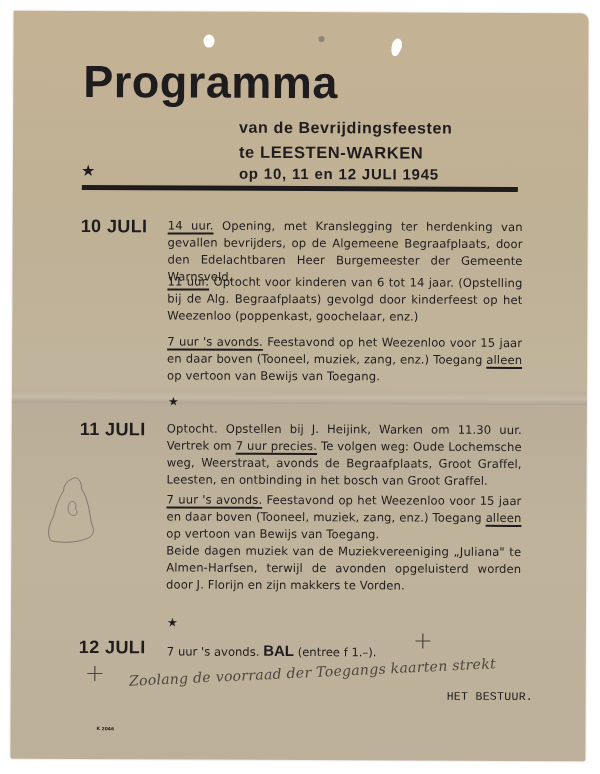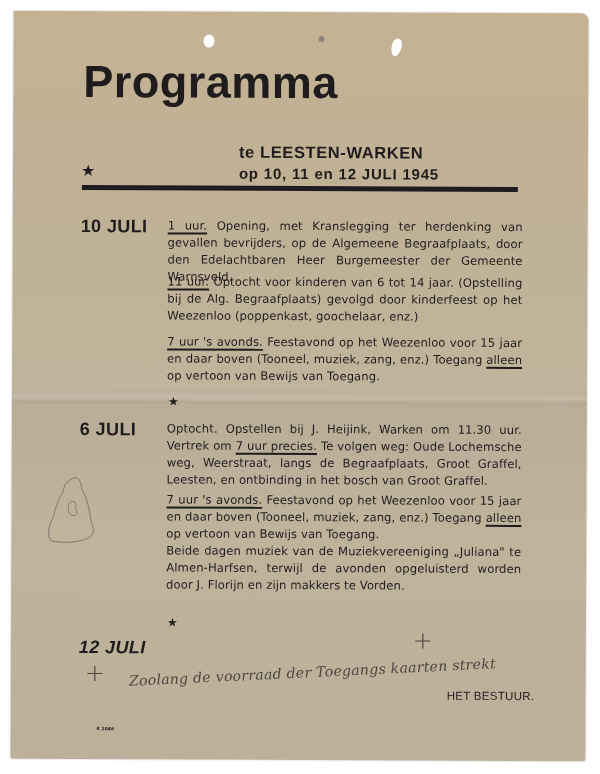--- a/index.html
+++ b/index.html
@@ -28,67 +28,73 @@
     .rule { position: absolute; left: 69px; top: 174px; width: 436px; height: 5px; background: #1e1c1d; }
 
     .day { position: absolute; left: 68px; font-family: "Liberation Sans", sans-serif; font-weight: 700; font-size: 18px; letter-spacing: 0.4px; }
     .para { position: absolute; left: 155px; width: 355px; font-family: "DejaVu Sans", sans-serif; font-size: 11.6px; line-height: 17px; text-align: justify; letter-spacing: 0.1px; }
     .ul { text-decoration: underline; text-decoration-thickness: 1.5px; text-underline-offset: 3px; }
     .star-sep { position: absolute; left: 156px; font-size: 12px; }
     .bal-line { position: absolute; left: 156px; top: 630px; font-size: 11.6px; }
     .bal-line .bal { font-family: "Liberation Sans", sans-serif; font-weight: 700; font-size: 15px; }
     .hand { position: absolute; left: 118px; top: 652px; font-family: "DejaVu Serif", serif; font-style: italic; font-size: 14px; color: #4a4540; transform: rotate(-3deg); letter-spacing: 0.3px; }
     .hand-cross { position: absolute; font-size: 24px; color: #4a4540; font-family: "DejaVu Sans", sans-serif; font-weight: 200; }
-    .sign { position: absolute; left: 436px; top: 677px; font-family: Liberation Sans, sans-serif; font-size: 11.5px; letter-spacing: 0.3px; }
+    .sign { position: absolute; left: 436px; top: 677px; font-family: Liberation Mono, monospace; font-size: 11.5px; letter-spacing: 0.3px; }
     .code { position: absolute; left: 86px; top: 715px; font-size: 4.5px; font-weight: 700; }
     .sketch { position: absolute; left: 30px; top: 460px; width: 60px; height: 80px; }
   </style>
 </head>
 <body>
 
 <div class="paper">
   <div class="fold"></div>
   <div class="hole hole1"></div>
   <div class="hole hole2"></div>
   <div class="speck"></div>
 
   <div class="title ink">Programma</div>
+  <div class="sub sub1 ink">van de Bevrijdingsfeesten</div>
   <div class="sub sub2 ink">te LEESTEN-WARKEN</div>
   <div class="sub sub3 ink">op 10, 11 en 12 JULI 1945</div>
   <div class="star-head ink">★</div>
   <div class="rule"></div>
 
   <div class="day ink" style="top:205px;">10 JULI</div>
   <div class="para ink" style="top:206px;">
-    <span class="ul">1 uur.</span><span> Opening, met Kranslegging ter herdenking van gevallen bevrijders, op de Algemeene Begraafplaats, door den Edelachtbaren Heer Burgemeester der Gemeente Warnsveld.</span>
+    <span class="ul">14 uur.</span><span> Opening, met Kranslegging ter herdenking van gevallen bevrijders, op de Algemeene Begraafplaats, door den Edelachtbaren Heer Burgemeester der Gemeente Warnsveld.</span>
   </div>
   <div class="para ink" style="top:262px;">
     <span class="ul">11 uur.</span><span> Optocht voor kinderen van 6 tot 14 jaar. (Opstelling bij de Alg. Begraafplaats) gevolgd door kinderfeest op het Weezenloo (poppenkast, goochelaar, enz.)</span>
   </div>
   <div class="para ink" style="top:322px;">
     <span class="ul">7 uur 's avonds.</span><span> Feestavond op het Weezenloo voor 15 jaar en daar boven (Tooneel, muziek, zang, enz.) Toegang </span><span class="ul">alleen</span><span> op vertoon van Bewijs van Toegang.</span>
   </div>
   <div class="star-sep ink" style="top:383px;">★</div>
 
-  <div class="day ink" style="top:408px;">6 JULI</div>
+  <div class="day ink" style="top:408px;">11 JULI</div>
   <div class="para ink" style="top:409px;">
-    <span>Optocht. Opstellen bij J. Heijink, Warken om 11.30 uur. Vertrek om </span><span class="ul">7 uur precies.</span><span> Te volgen weg: Oude Lochemsche weg, Weerstraat, langs de Begraafplaats, Groot Graffel, Leesten, en ontbinding in het bosch van Groot Graffel.</span>
+    <span>Optocht. Opstellen bij J. Heijink, Warken om 11.30 uur. Vertrek om </span><span class="ul">7 uur precies.</span><span> Te volgen weg: Oude Lochemsche weg, Weerstraat, avonds de Begraafplaats, Groot Graffel, Leesten, en ontbinding in het bosch van Groot Graffel.</span>
   </div>
   <div class="para ink" style="top:480px;">
     <span class="ul">7 uur 's avonds.</span><span> Feestavond op het Weezenloo voor 15 jaar en daar boven (Tooneel, muziek, zang, enz.) Toegang </span><span class="ul">alleen</span><span> op vertoon van Bewijs van Toegang.</span>
   </div>
   <div class="para ink" style="top:531px;">
     <span>Beide dagen muziek van de Muziekvereeniging „Juliana" te Almen-Harfsen, terwijl de avonden opgeluisterd worden door J. Florijn en zijn makkers te Vorden.</span>
   </div>
   <div class="star-sep ink" style="top:604px;">★</div>
 
   <svg class="sketch" viewBox="0 0 60 80">
     <path d="M30 8 C36 4 40 10 40 18 C46 26 48 40 50 52 C54 60 52 66 44 68 C34 72 20 72 10 70 C6 66 6 56 12 46 C14 36 18 26 22 20 C22 14 26 10 30 8 Z" fill="none" stroke="#6e6a66" stroke-width="0.8"></path>
     <path d="M28 32 C32 28 36 32 34 38 C38 42 34 46 30 44 C26 42 26 36 28 32 Z" fill="none" stroke="#6e6a66" stroke-width="0.7"></path>
   </svg>
 
-  <div class="day ink" style="top:626px;font-style:italic;">12 JULI</div>
+  <div class="day ink" style="top:626px;">12 JULI</div>
+  <div class="bal-line ink">
+    <span>7 uur 's avonds.</span>
+    <span class="bal">BAL</span>
+    <span>(entree f 1.–).</span>
+  </div>
   <div class="hand-cross" style="left:402px; top:614px;">+</div>
   <div class="hand-cross" style="left:74px; top:648px;">+</div>
   <div class="hand">Zoolang de voorraad der Toegangs kaarten strekt</div>
   <div class="sign ink">HET BESTUUR.</div>
   <div class="code ink">K 2046</div>
 </div>
 
 </body></html>

